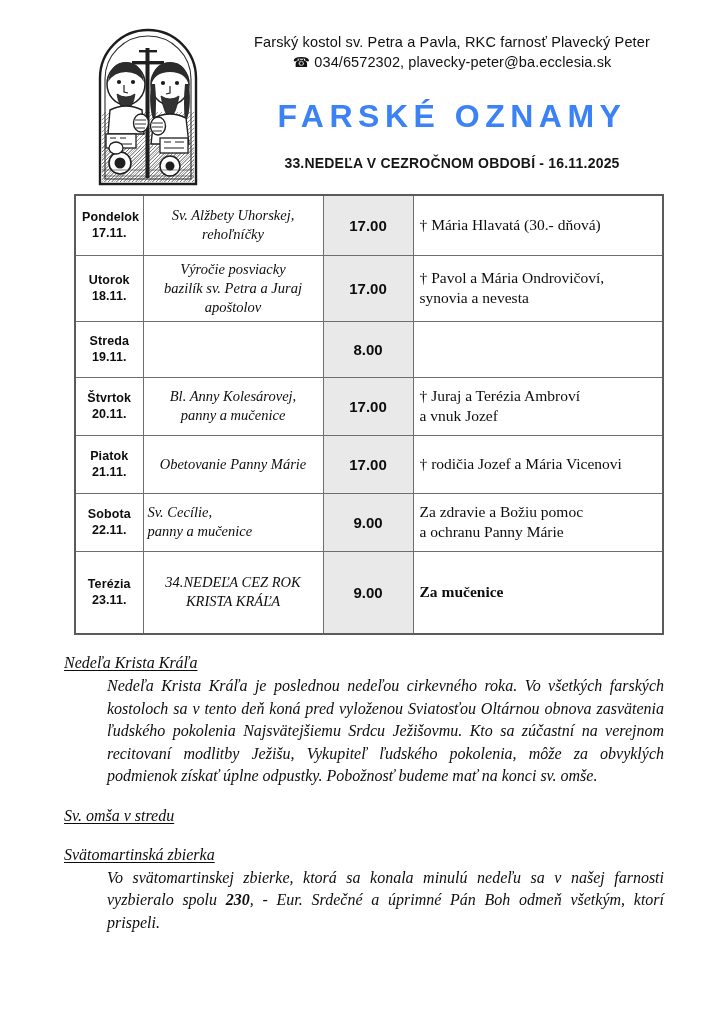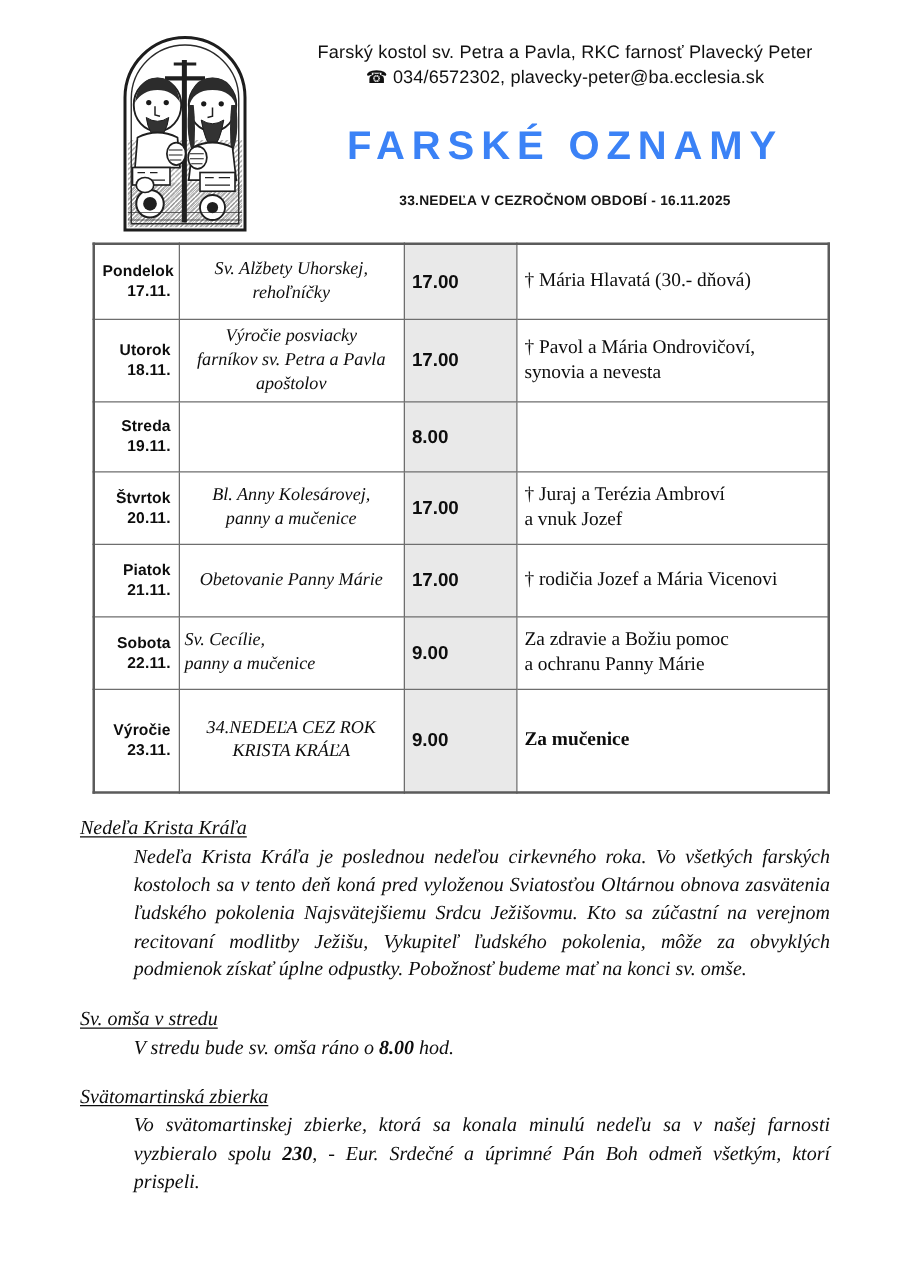--- a/index.html
+++ b/index.html
@@ -68,21 +68,21 @@
     font-weight: bold;
     font-size: 32px;
     letter-spacing: 5.5px;
     margin-top: 26px;
     color: #3b82f6;
   }
 
   .doc-subtitle {
     font-family: "Liberation Sans", "DejaVu Sans", sans-serif;
     font-weight: bold;
-    font-size: 11px;
+    font-size: 14px;
     letter-spacing: 0.2px;
     margin-top: 20px;
     color: #161616;
     white-space: nowrap;
   }
 
   
   .table-wrap {
     position: absolute;
     left: 74px;
@@ -107,37 +107,38 @@
   col.c-day  { width: 68px; }
   col.c-feast{ width: 180px; }
   col.c-time { width: 90px; }
   col.c-int  { width: 250px; }
 
   td.day {
     font-family: "Liberation Sans", "DejaVu Sans", sans-serif;
     font-weight: bold;
     font-size: 12.5px;
     line-height: 16px;
-    text-align: right;
+    text-align: center;
     letter-spacing: 0.1px;
   }
   td.feast {
     font-family: "Liberation Serif", "DejaVu Serif", serif;
     font-style: italic;
     font-size: 14.5px;
     line-height: 19px;
     text-align: center;
     padding-left: 8px;
     padding-right: 8px;
     margin-top: 32px;
   }
   td.time {
     font-family: "Liberation Sans", "DejaVu Sans", sans-serif;
     font-weight: bold;
     font-size: 15px;
+    text-align: center;
     background: #e9e9e9;
   }
   td.intention {
     font-family: "Liberation Serif", "DejaVu Serif", serif;
     font-size: 15.5px;
     line-height: 20px;
     text-align: left;
     padding-left: 12px;
   }
   td.intention.bold {
@@ -288,21 +289,21 @@
           </td>
         </tr>
 
         <tr class="row-h2">
           <td class="day">
             <div>Utorok</div>
             <div>18.11.</div>
           </td>
           <td class="feast">
             <div>Výročie posviacky</div>
-            <div>farníkov sv. Petra a Pavla</div>
+            <div>bazilík sv. Petra a Juraj</div>
             <div>apoštolov</div>
           </td>
           <td class="time">17.00</td>
           <td class="intention">
             <div>† Pavol a Mária Ondrovičoví,</div>
             <div>synovia a nevesta</div>
           </td>
         </tr>
 
         <tr class="row-h3">
@@ -360,21 +361,21 @@
           </td>
           <td class="time">9.00</td>
           <td class="intention">
             <div>Za zdravie a Božiu pomoc</div>
             <div>a ochranu Panny Márie</div>
           </td>
         </tr>
 
         <tr class="row-h7">
           <td class="day">
-            <div>Výročie</div>
+            <div>Terézia</div>
             <div>23.11.</div>
           </td>
           <td class="feast">
             <div>34.NEDEĽA CEZ ROK</div>
             <div>KRISTA KRÁĽA</div>
           </td>
           <td class="time">9.00</td>
           <td class="intention bold">
             <div>Za mučenice</div>
           </td>
@@ -385,21 +386,20 @@
 
   <div class="body-sections">
 
     <div class="sec">
       <div class="sec-heading">Nedeľa Krista Kráľa</div>
       <div class="sec-body">Nedeľa Krista Kráľa je poslednou nedeľou cirkevného roka. Vo všetkých farských kostoloch sa v tento deň koná pred vyloženou Sviatosťou Oltárnou obnova zasvätenia ľudského pokolenia Najsvätejšiemu Srdcu Ježišovmu. Kto sa zúčastní na verejnom recitovaní modlitby Ježišu, Vykupiteľ ľudského pokolenia, môže za obvyklých podmienok získať úplne odpustky. Pobožnosť budeme mať na konci sv. omše.</div>
     </div>
 
     <div class="sec">
       <div class="sec-heading">Sv. omša v stredu</div>
-      <div class="sec-body nojust"><span>V stredu bude sv. omša ráno o </span><b>8.00</b><span> hod.</span></div>
     </div>
 
     <div class="sec">
       <div class="sec-heading">Svätomartinská zbierka</div>
       <div class="sec-body"><span>Vo svätomartinskej zbierke, ktorá sa konala minulú nedeľu sa v našej farnosti vyzbieralo spolu </span><b>230</b><span>, - Eur. Srdečné a úprimné Pán Boh odmeň všetkým, ktorí prispeli.</span></div>
     </div>
 
   </div>
 
 </div>

